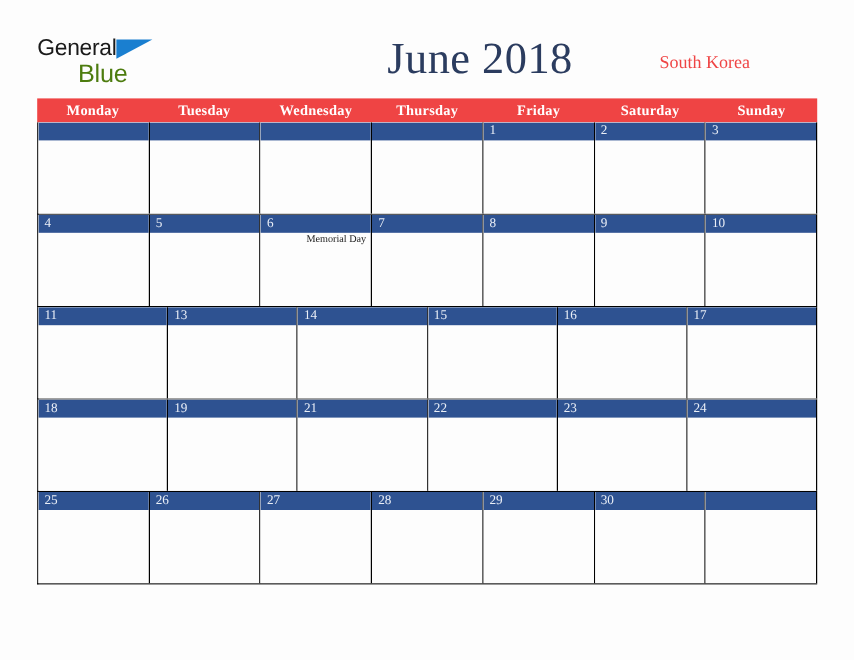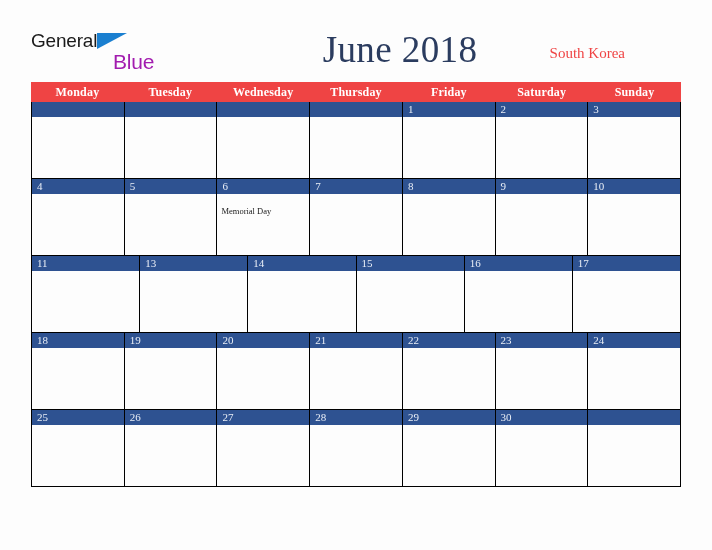--- a/index.html
+++ b/index.html
@@ -51,24 +51,23 @@
     border-top: 0 solid transparent;
     border-left: 30px solid #1a7fd0;
     border-bottom: 16px solid transparent;
   }
   .logo-blue {
     position: absolute;
     left: 34px;
     top: 20px;
     font-family: "Liberation Sans", sans-serif;
     font-size: 21px;
-    color: #a21caf;
+    color: #4d7c0f;
     line-height: 24px;
     letter-spacing: -0.2px;
-    margin-left: 48px;
   }
 
   
   .month-title {
     position: absolute;
     left: 0;
     top: 28px;
     width: 712px;
     text-align: center;
     font-family: "Liberation Serif", serif;
@@ -134,21 +133,22 @@
   }
   .day-number {
     color: #e9eef6;
     font-family: "Liberation Serif", serif;
     font-size: 11px;
     line-height: 15px;
     padding-left: 5px;
     display: block;
   }
   .day-events {
-    padding: 12px 4px 0 4px;
+    padding: 0 4px 0 4px;
+    text-align: right;
   }
   .event-text {
     font-family: "Liberation Serif", serif;
     font-size: 8.5px;
     color: #1a1a1a;
     line-height: 11px;
     display: block;
   }
 </style>
 </head>
@@ -316,26 +316,20 @@
           <div class="day-events"></div>
         </div>
         <div class="day-cell">
           <div class="day-bar">
             <span class="day-number">19</span>
           </div>
           <div class="day-events"></div>
         </div>
         <div class="day-cell">
           <div class="day-bar">
-            <span class="day-number">20</span>
-          </div>
-          <div class="day-events"></div>
-        </div>
-        <div class="day-cell">
-          <div class="day-bar">
             <span class="day-number">21</span>
           </div>
           <div class="day-events"></div>
         </div>
         <div class="day-cell">
           <div class="day-bar">
             <span class="day-number">22</span>
           </div>
           <div class="day-events"></div>
         </div>

